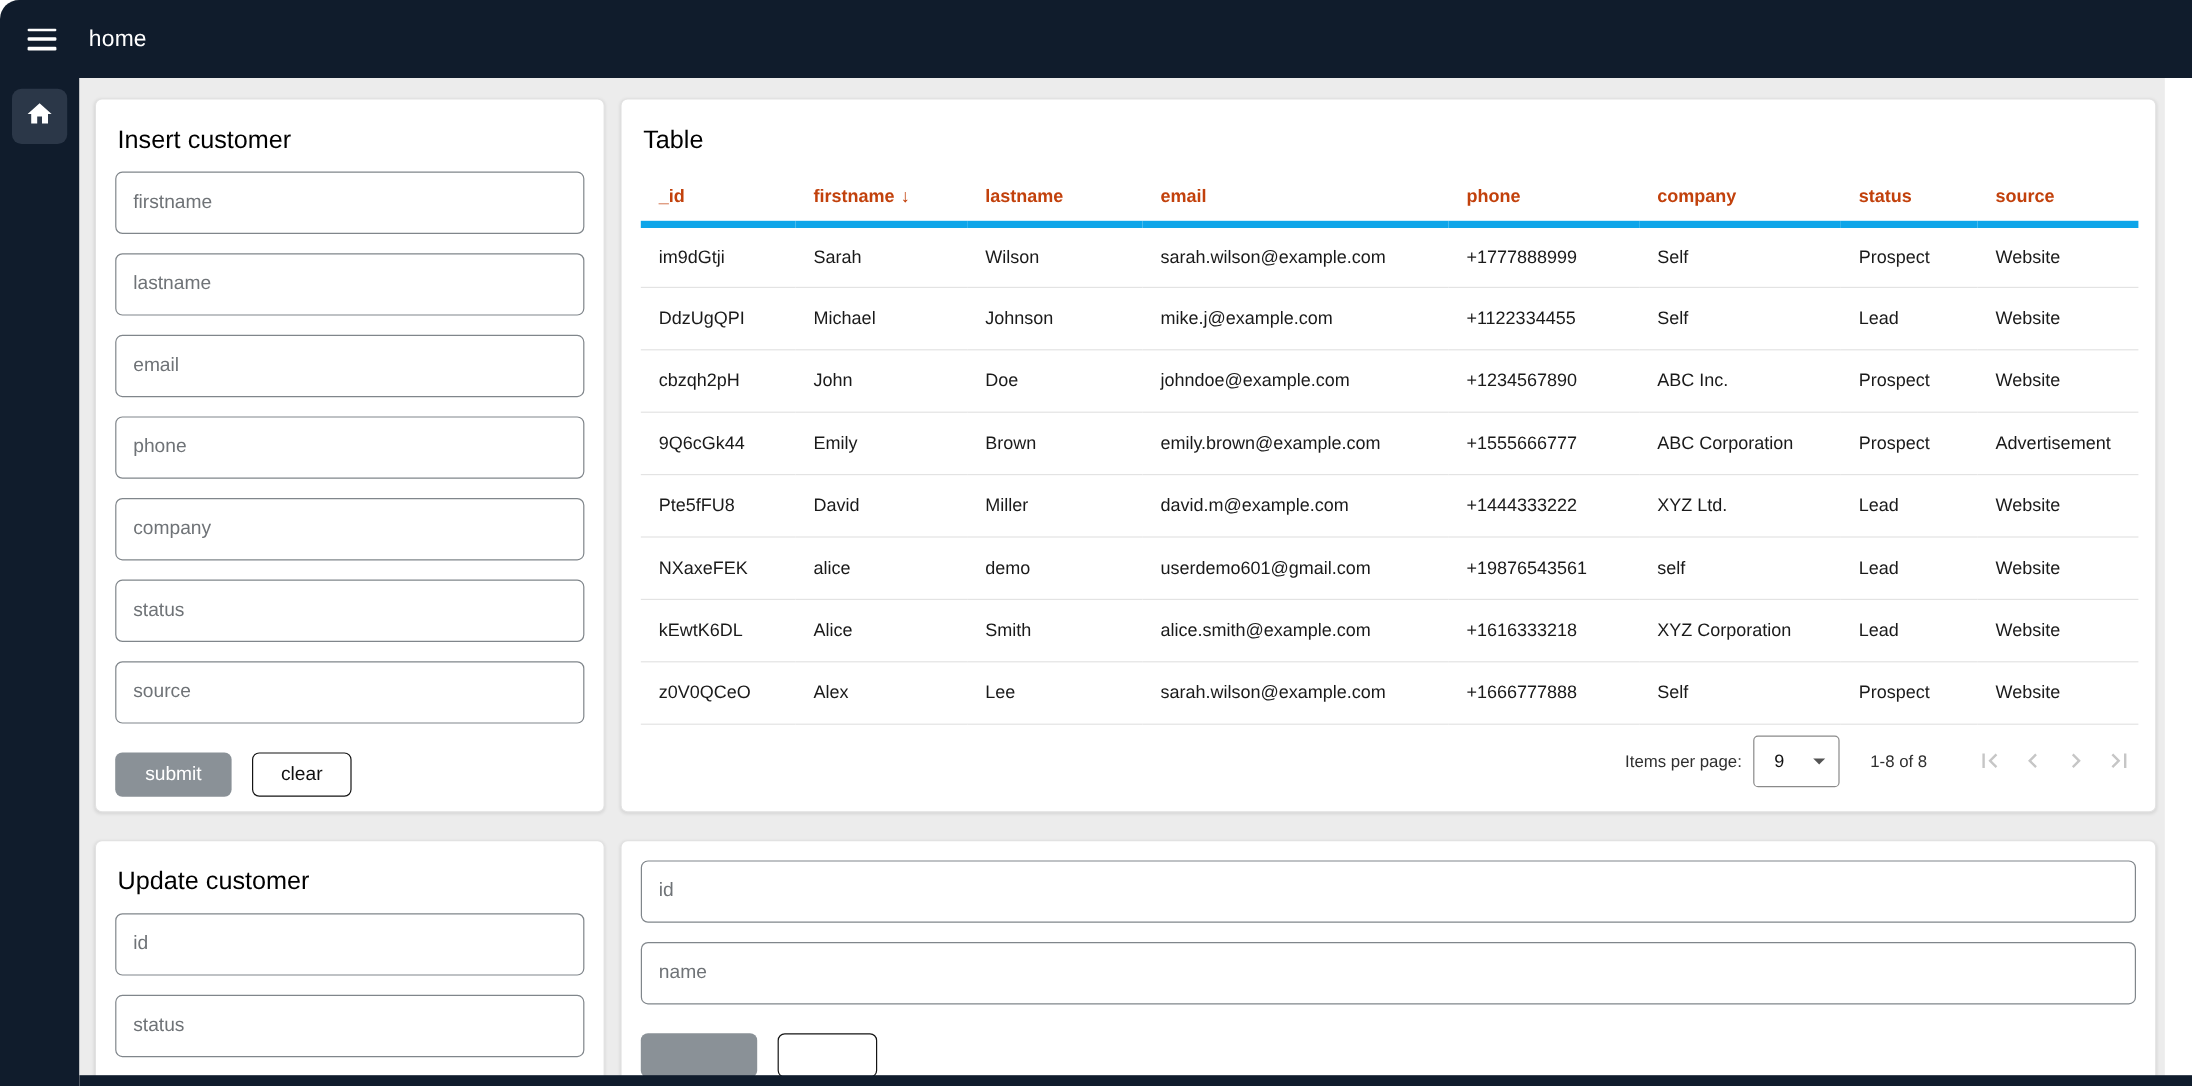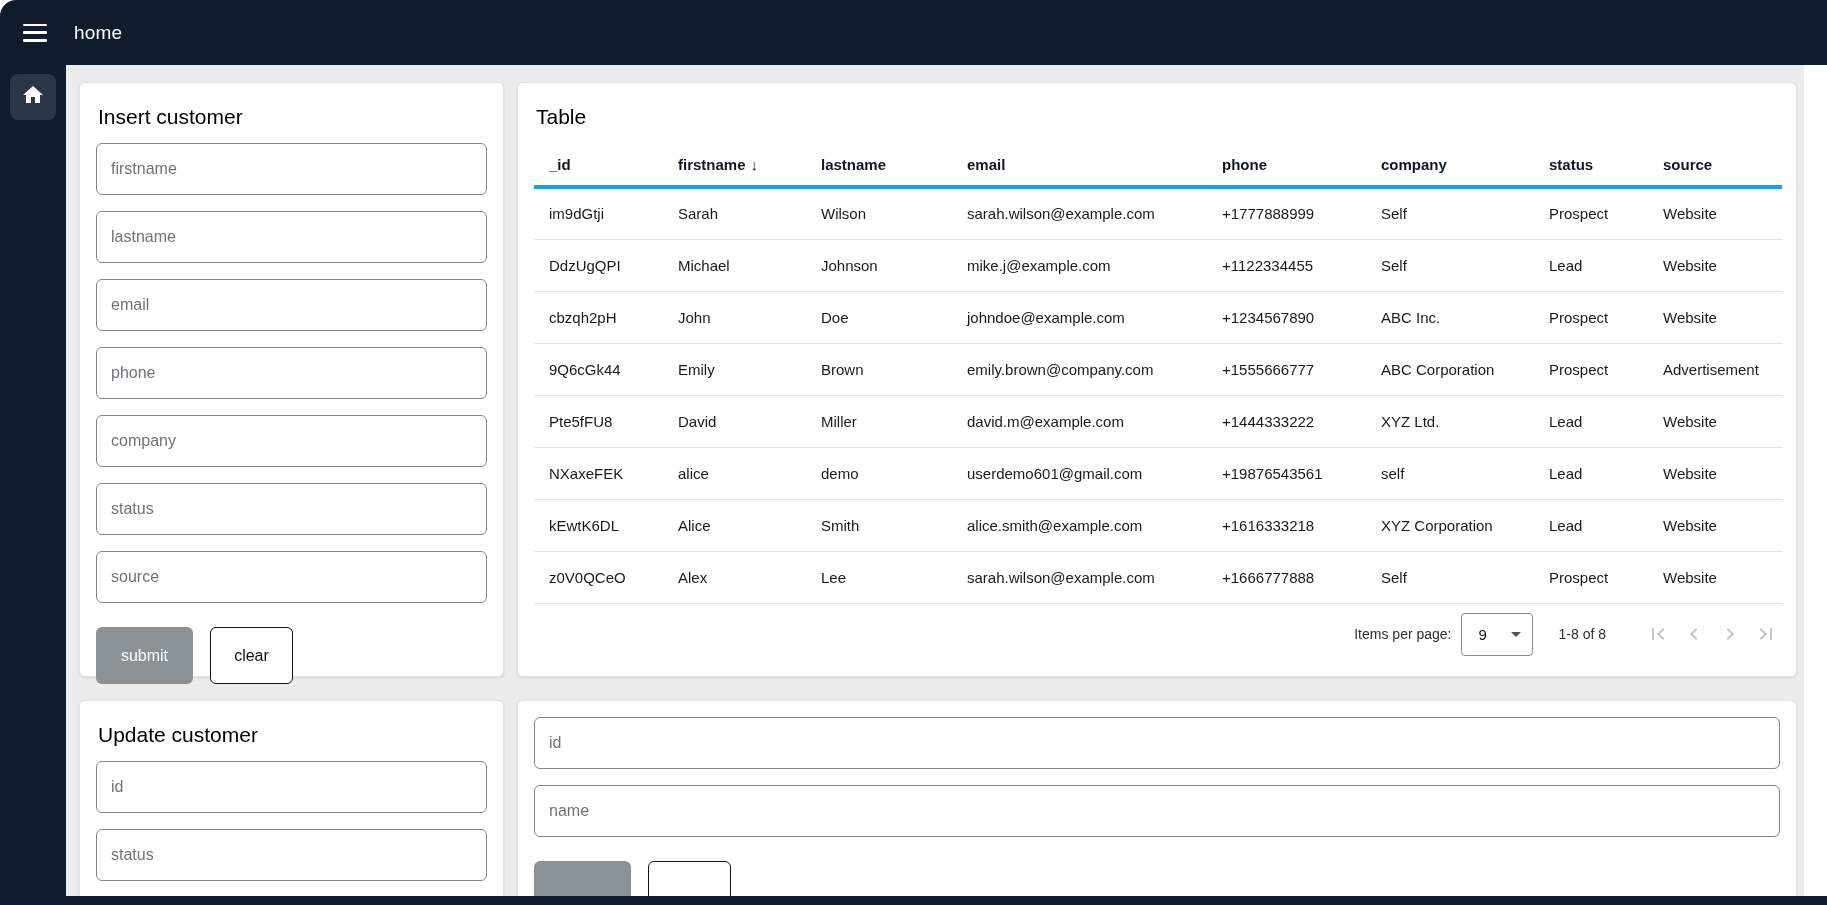--- a/index.html
+++ b/index.html
@@ -25,27 +25,27 @@
 
   #insert-card { left:13px; top:17px; width:425px; height:595px; }
   #table-card  { left:451px; top:17px; width:1280px; height:595px; }
   #update-card { left:13px; top:635px; width:425px; height:300px; }
   #delete-card { left:451px; top:635px; width:1280px; height:300px; }
 
   .field { display:block; width:100%; height:52px; border:1px solid #80868b; border-radius:6px; margin-bottom:16px; font-size:16px; padding:0 14px; color:#111; background:#fff; font-family:"Liberation Sans", sans-serif; outline:none; }
   .field::placeholder { color:#6f7377; opacity:1; }
 
   .btn-row { display:flex; gap:17px; margin-top:24px; }
-  .btn { height:57px; border-radius:6px; font-size:16px; font-family:"Liberation Sans", sans-serif; cursor:pointer; }
+  .btn { height:37px; border-radius:6px; font-size:16px; font-family:"Liberation Sans", sans-serif; cursor:pointer; }
   .btn-submit { background:#8a9197; color:#fff; border:none; padding:0 22px; min-width:97px; }
   .btn-clear { background:#fff; color:#111; border:1.6px solid #141414; padding:0 20px; min-width:83px; }
 
   
   table.data { border-collapse:collapse; table-layout:fixed; width:1248px; margin-top:2px; }
-  table.data th { text-align:left; font-size:15px; font-weight:700; color:#0f172a; height:44px; padding:0 6px 0 15px; border-bottom:4px solid #0ea5e9; white-space:nowrap; overflow:hidden; }
+  table.data th { text-align:left; font-size:15px; font-weight:700; color:#c2410c; height:44px; padding:0 6px 0 15px; border-bottom:6px solid #0ea5e9; white-space:nowrap; overflow:hidden; }
   table.data td { font-size:15px; color:#1a1a1a; height:52px; padding:0 6px 0 15px; border-bottom:1px solid #e3e3e3; white-space:nowrap; overflow:hidden; }
   .sort-arrow { font-weight:400; font-size:15px; margin-left:5px; }
 
   
   .paginator { position:absolute; right:16px; bottom:20px; height:44px; display:flex; align-items:center; color:#2f2f2f; font-size:14px; }
   .pp-label { margin-right:9px; }
   .pp-select { width:72px; height:43px; border:1px solid #8a8a8a; border-radius:4px; display:flex; align-items:center; padding:0 11px 0 17px; font-size:15px; color:#111; cursor:pointer; background:#fff; }
   .caret { width:0; height:0; border-left:5px solid transparent; border-right:5px solid transparent; border-top:5px solid #545454; margin-left:auto; }
   .pp-range { margin:0 30px 0 26px; }
   .pg-btn { width:28px; height:28px; display:flex; align-items:center; justify-content:center; background:none; border:none; cursor:default; margin-left:8px; }
@@ -147,21 +147,21 @@
               <td>johndoe@example.com</td>
               <td>+1234567890</td>
               <td>ABC Inc.</td>
               <td>Prospect</td>
               <td>Website</td>
             </tr>
             <tr>
               <td>9Q6cGk44</td>
               <td>Emily</td>
               <td>Brown</td>
-              <td>emily.brown@company.com</td>
+              <td>emily.brown@example.com</td>
               <td>+1555666777</td>
               <td>ABC Corporation</td>
               <td>Prospect</td>
               <td>Advertisement</td>
             </tr>
             <tr>
               <td>Pte5fFU8</td>
               <td>David</td>
               <td>Miller</td>
               <td>david.m@example.com</td>

